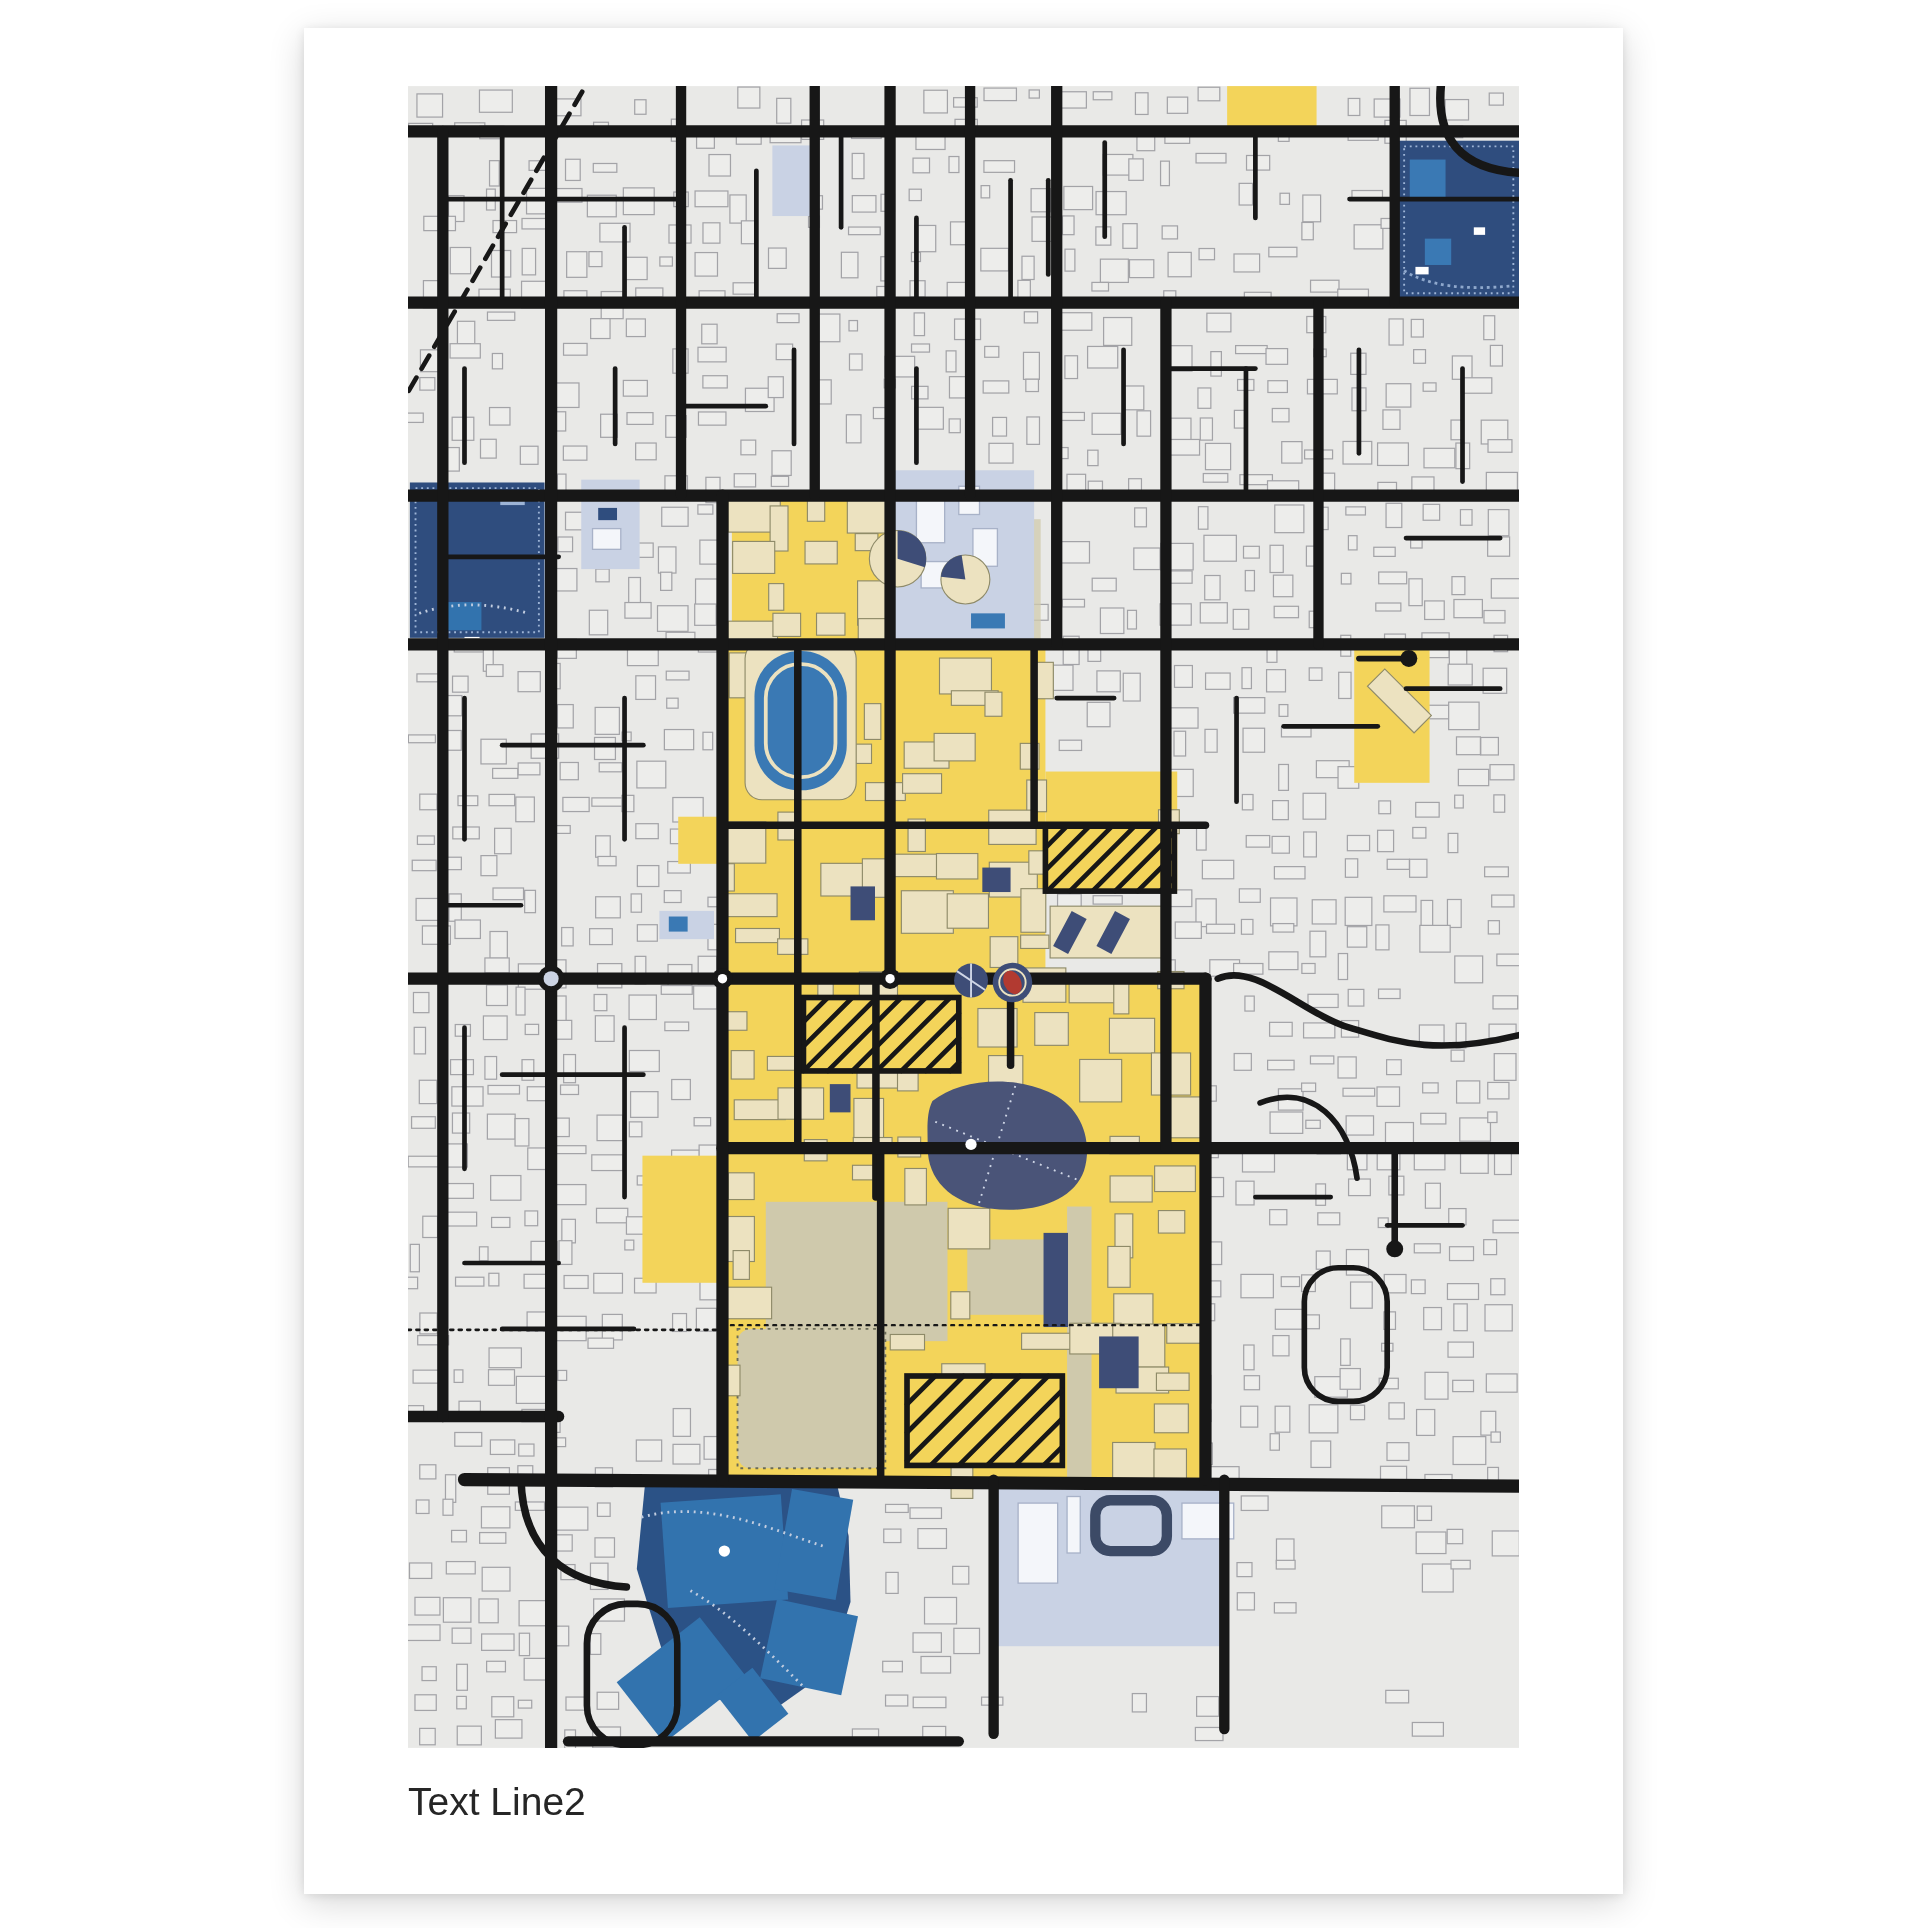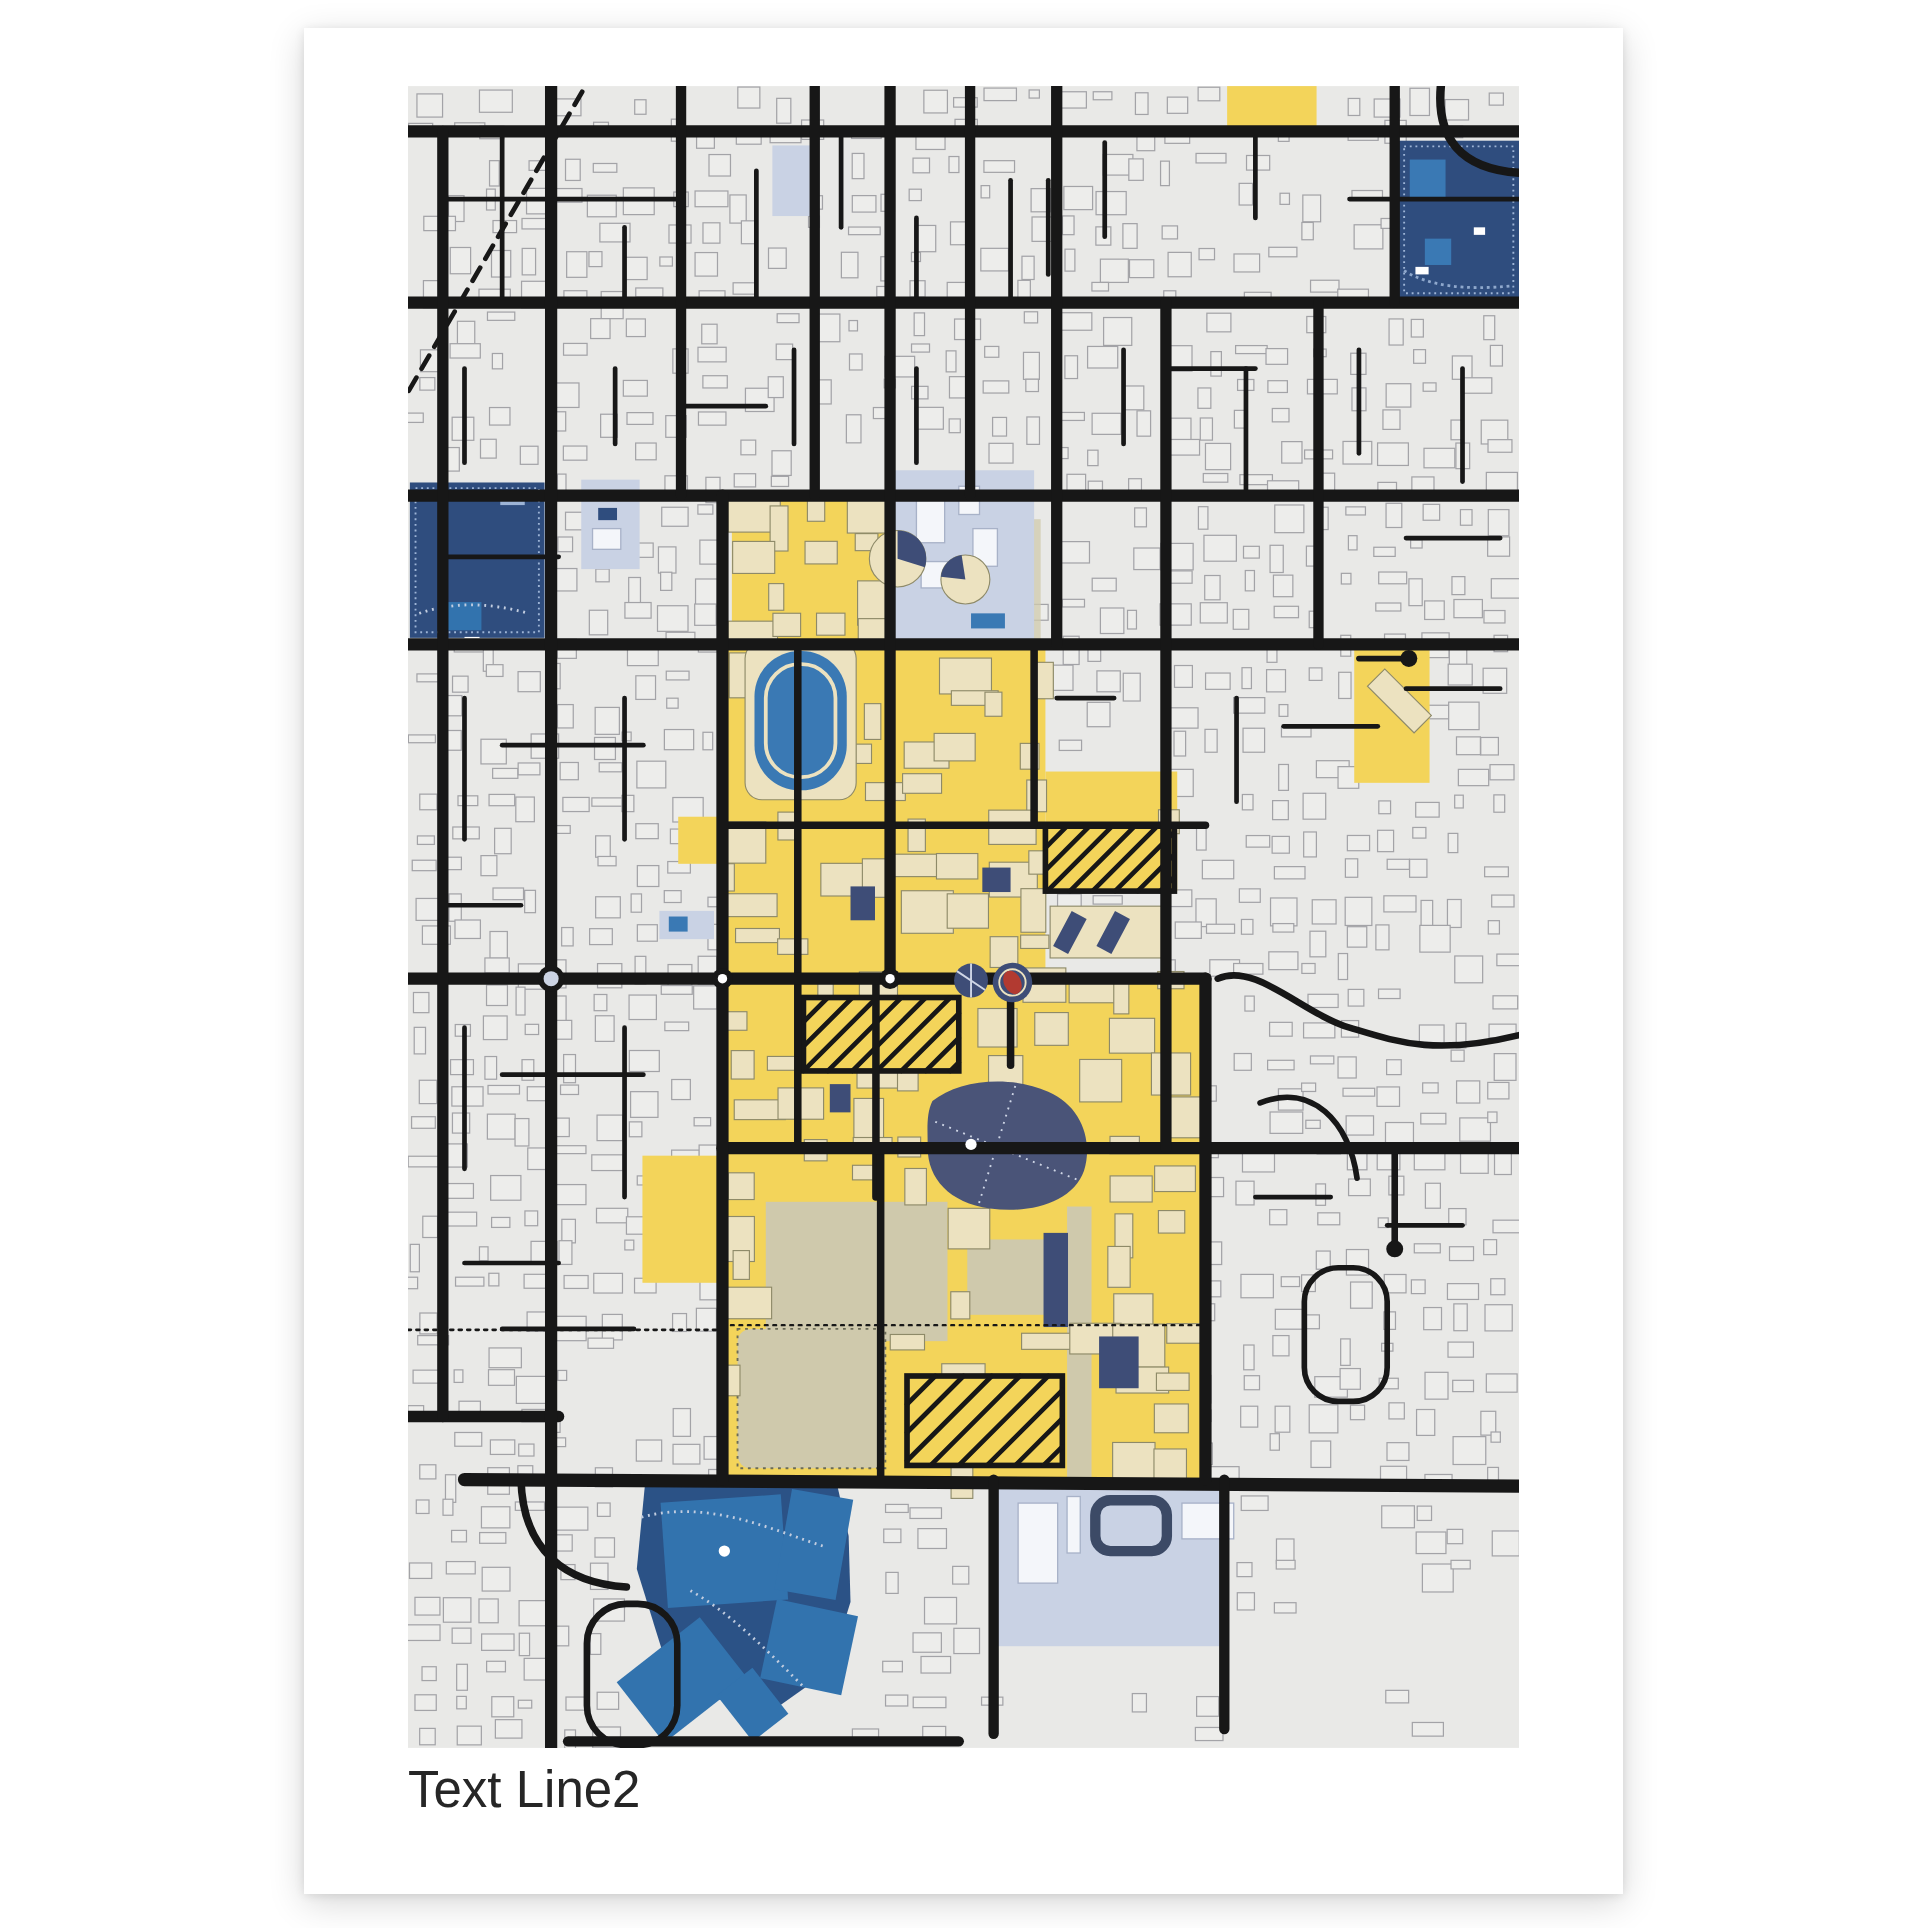--- a/index.html
+++ b/index.html
@@ -4,21 +4,21 @@
 <style>
   html,body{margin:0;padding:0;background:#fff;}
   .stage{position:relative;width:1928px;height:1928px;background:var(--page-bg,#fff);overflow:hidden;
          font-family:"Liberation Sans", sans-serif;}
   .poster{position:absolute;left:304px;top:28px;width:1319px;height:1866px;
           background:var(--poster-bg,#fff);
           box-shadow:0 9.4px 34px rgba(0,0,0,.16), 0 1.9px 9.4px rgba(0,0,0,.10);}
   .map-wrap{position:absolute;left:104px;top:58px;width:1111px;height:1662px;}
   .caption{position:absolute;left:104px;top:1733px;line-height:1.06;}
   .caption .l1{font-size:56px;font-weight:700;color:var(--title,#1b1b1b);letter-spacing:-0.9px;}
-  .caption .l2{font-size:51px;font-weight:400;color:#262626;margin-top:2px;}
+  .caption .l2{font-size:39px;font-weight:400;color:#262626;margin-top:20px;}
 
   
   svg{display:block;}
   .mapbg{fill:var(--map-bg,#e9e9e7);}
   .bg-bldg{fill:var(--building,#ededeb);stroke:var(--building-line,#a3a3a7);stroke-width:1.3;}
   .cp-bldg{fill:var(--campus-building,#ece2c0);stroke:var(--campus-building-line,#8e8a68);stroke-width:1.2;}
   .rd{stroke:var(--road,#171717);fill:none;stroke-linecap:round;stroke-linejoin:round;}
   .campus{fill:var(--campus-yellow,#f3d45a);}
   .khaki{fill:var(--khaki,#cfc9ac);}
   .navy{fill:var(--navy,#2f4d7e);}

